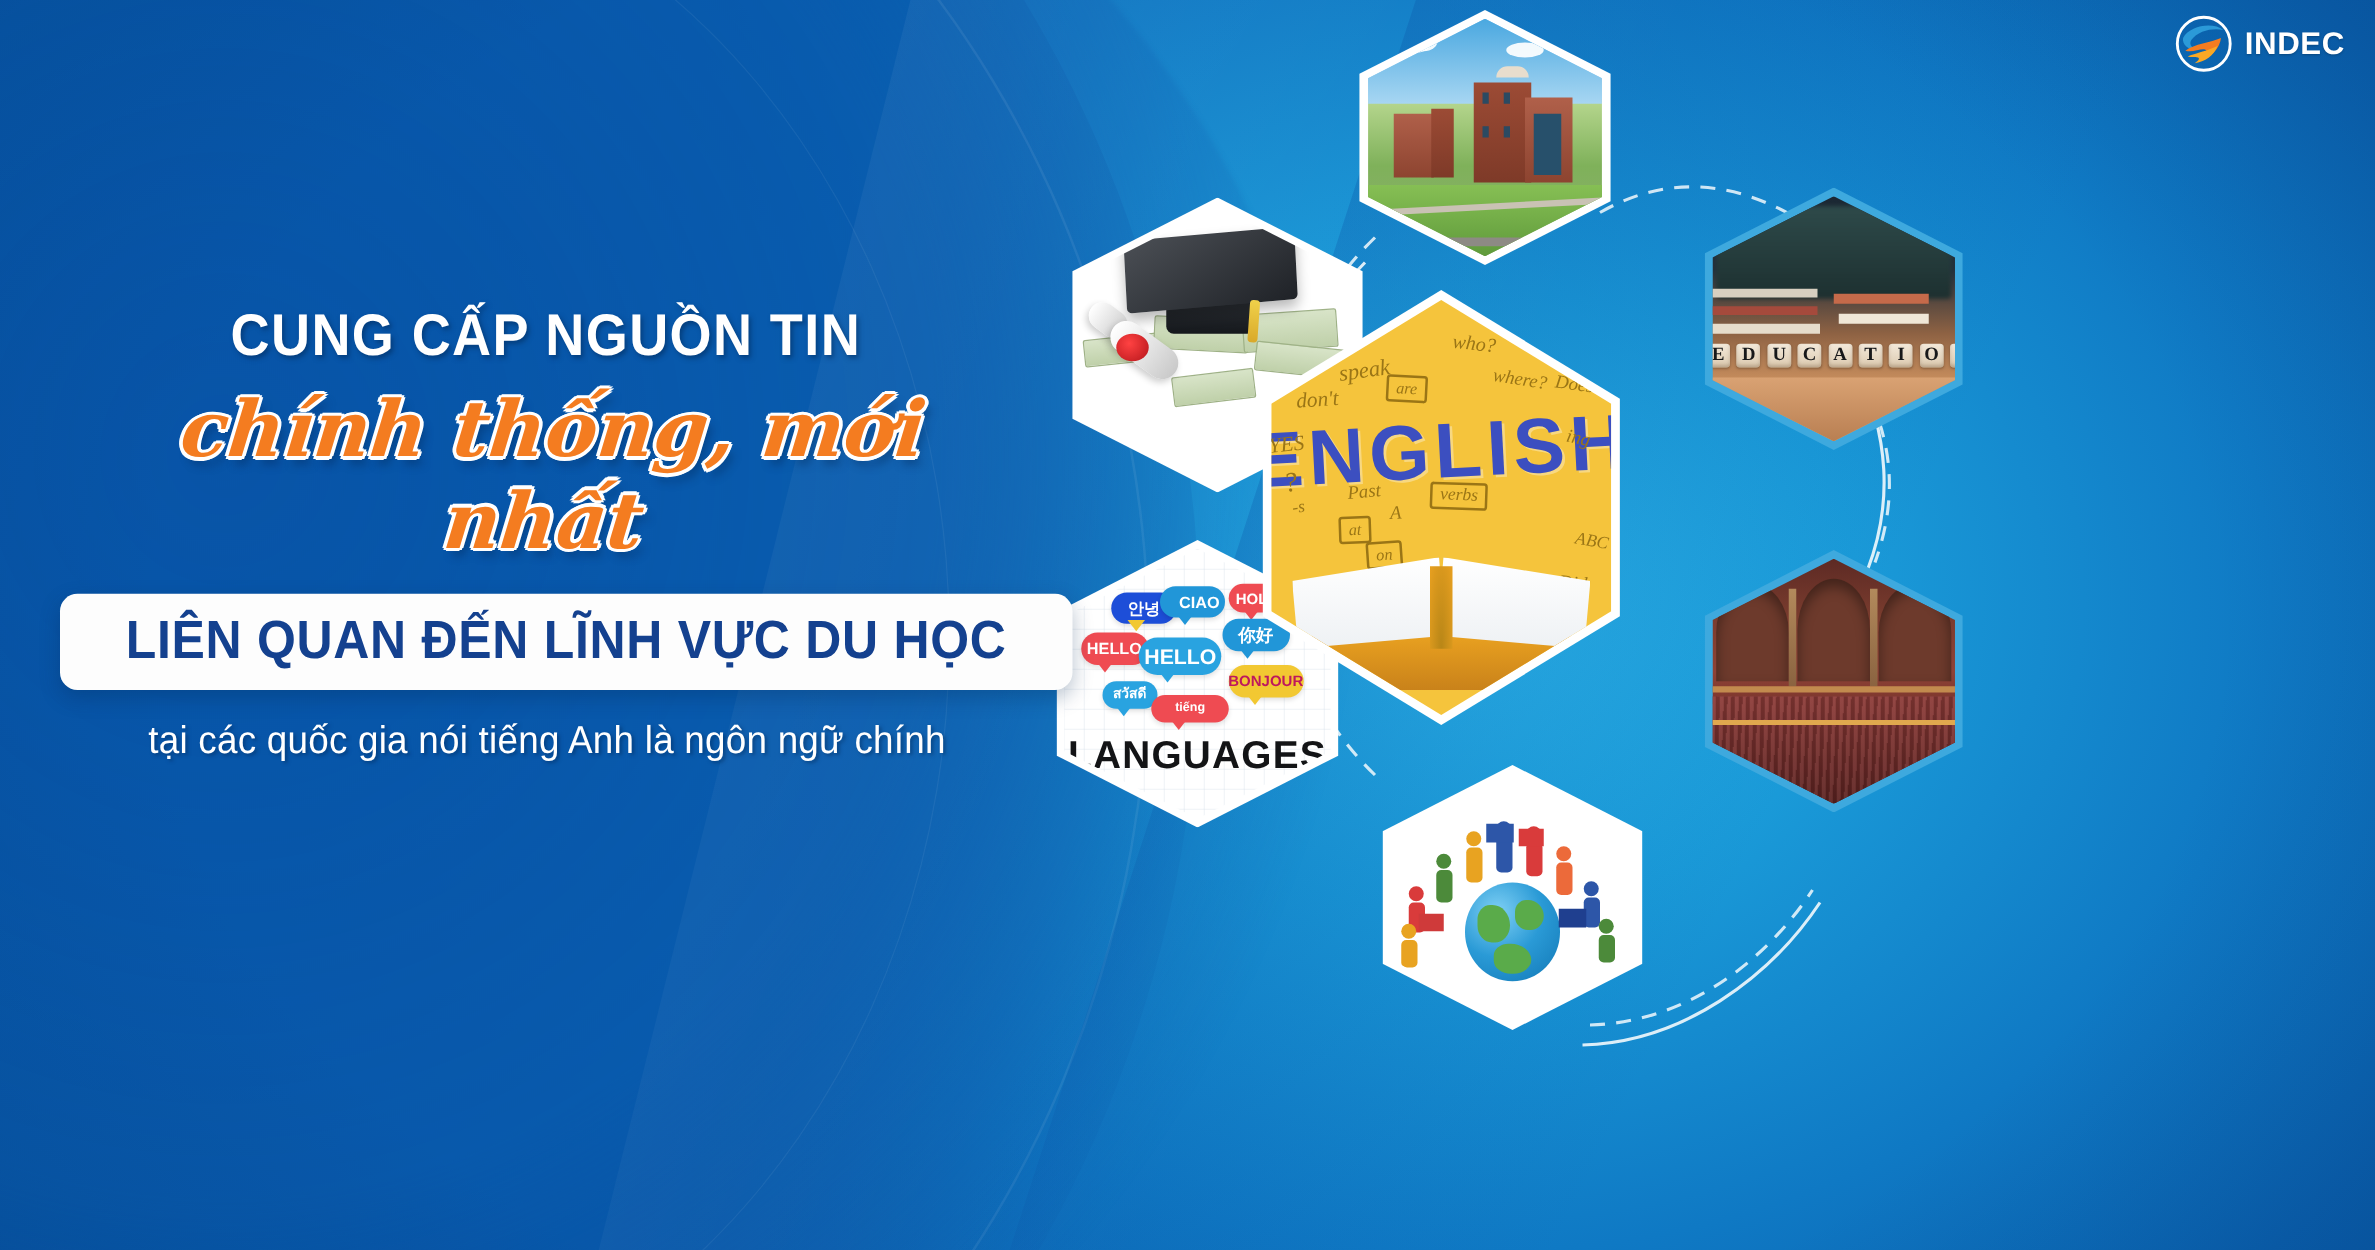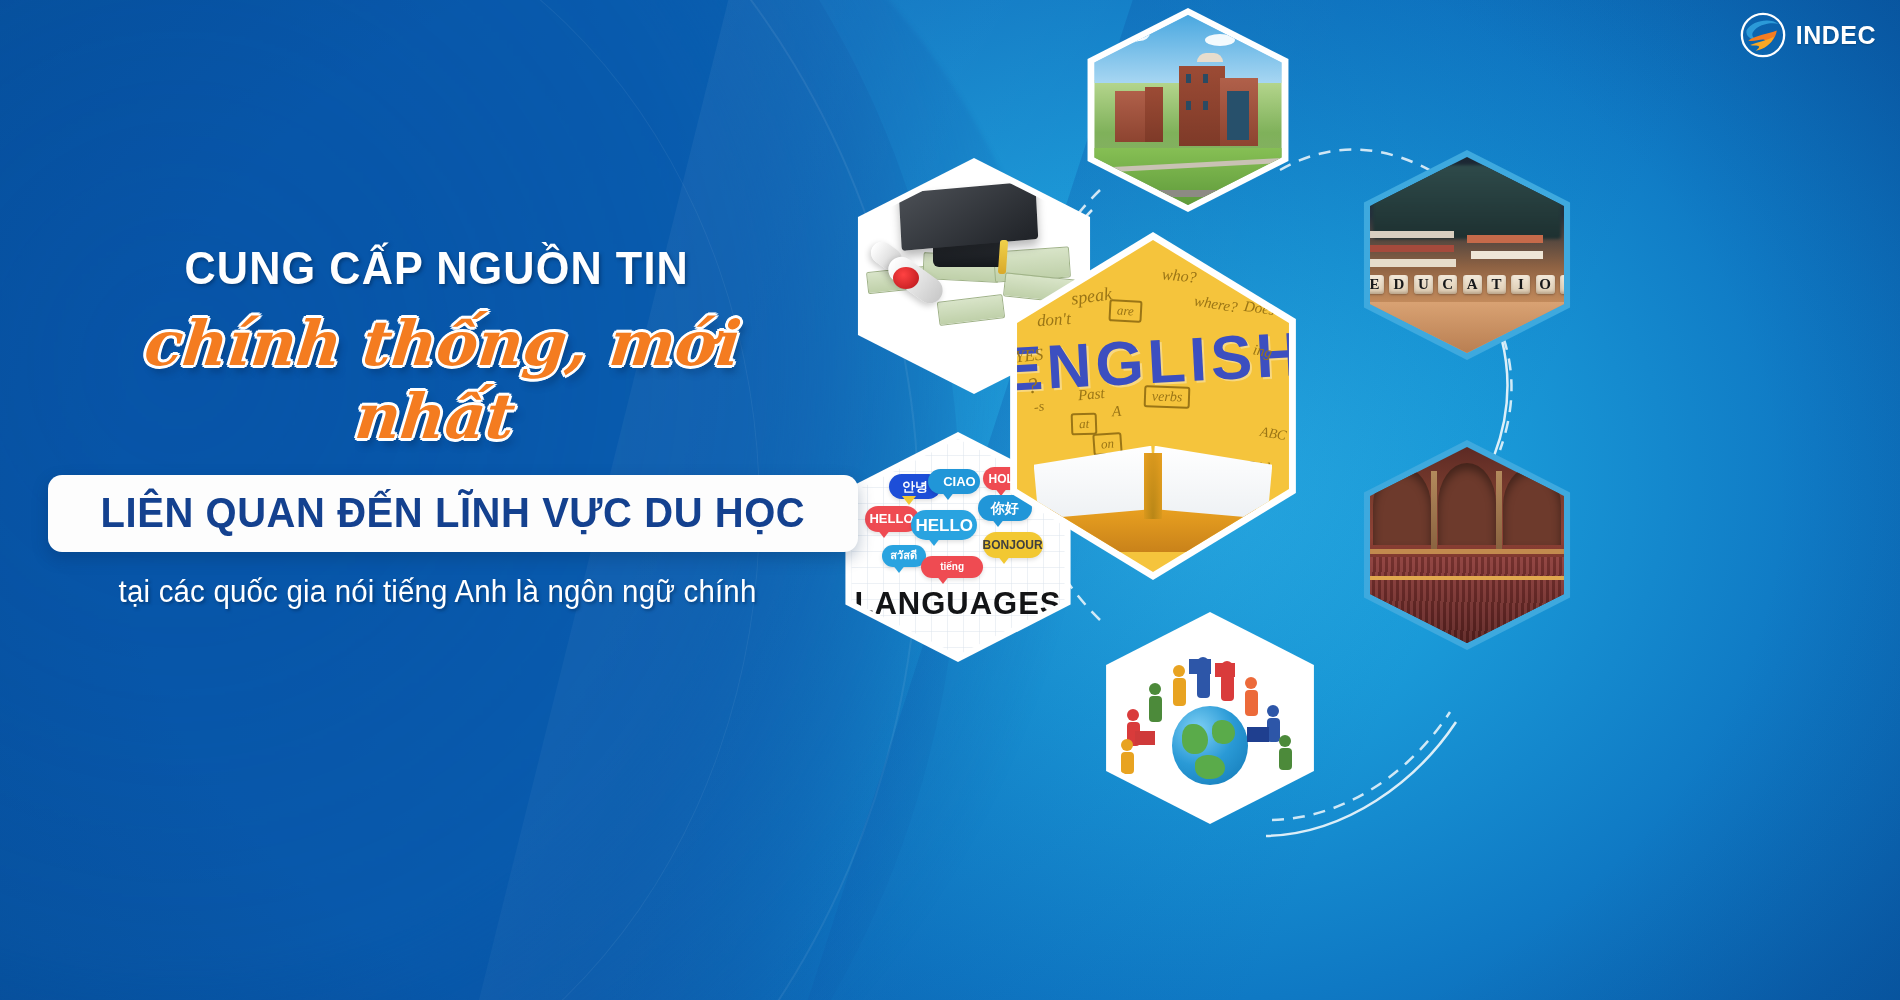--- a/index.html
+++ b/index.html
@@ -471,21 +471,21 @@
             <div class="bubble" style="left: 58%; top: 26%; width: 54px; height: 26px; font-size: 14px; background: rgb(33, 150, 216); color: rgb(33, 150, 216);">
               <span style="color: rgb(255, 255, 255);">你好</span>
             </div>
             <div class="bubble" style="left: 19%; top: 49%; width: 44px; height: 22px; font-size: 11px; background: rgb(41, 163, 224); color: rgb(41, 163, 224);">
               <span style="color: rgb(255, 255, 255);">สวัสดี</span>
             </div>
             <div class="bubble" style="left: 35%; top: 54%; width: 62px; height: 22px; font-size: 10px; background: rgb(239, 75, 82); color: rgb(239, 75, 82);">
               <span style="color: rgb(255, 255, 255);">tiếng</span>
             </div>
             <div class="bubble" style="left: 60%; top: 43%; width: 60px; height: 26px; font-size: 12px; background: rgb(242, 200, 50); color: rgb(242, 200, 50);">
-              <span style="color: #404040;">BONJOUR</span>
+              <span style="color: #be185d;">BONJOUR</span>
             </div>
           </div>
         <div class="lang-title" style="top:68%;">LANGUAGES</div>
       </div>
     </div>
 
     <div class="hex-frame" style="left:290px; top:612px; width:240px; height:212px;">
       <div class="hex art-globe" style="left:7px; top:7px; width:226px; height:198px;">
         <div class="globe-ball" style="left:33%; top:44%; width:34%; height:40%;">
           <div class="cont" style="left:14%; top:22%; width:34%; height:38%;"></div>

